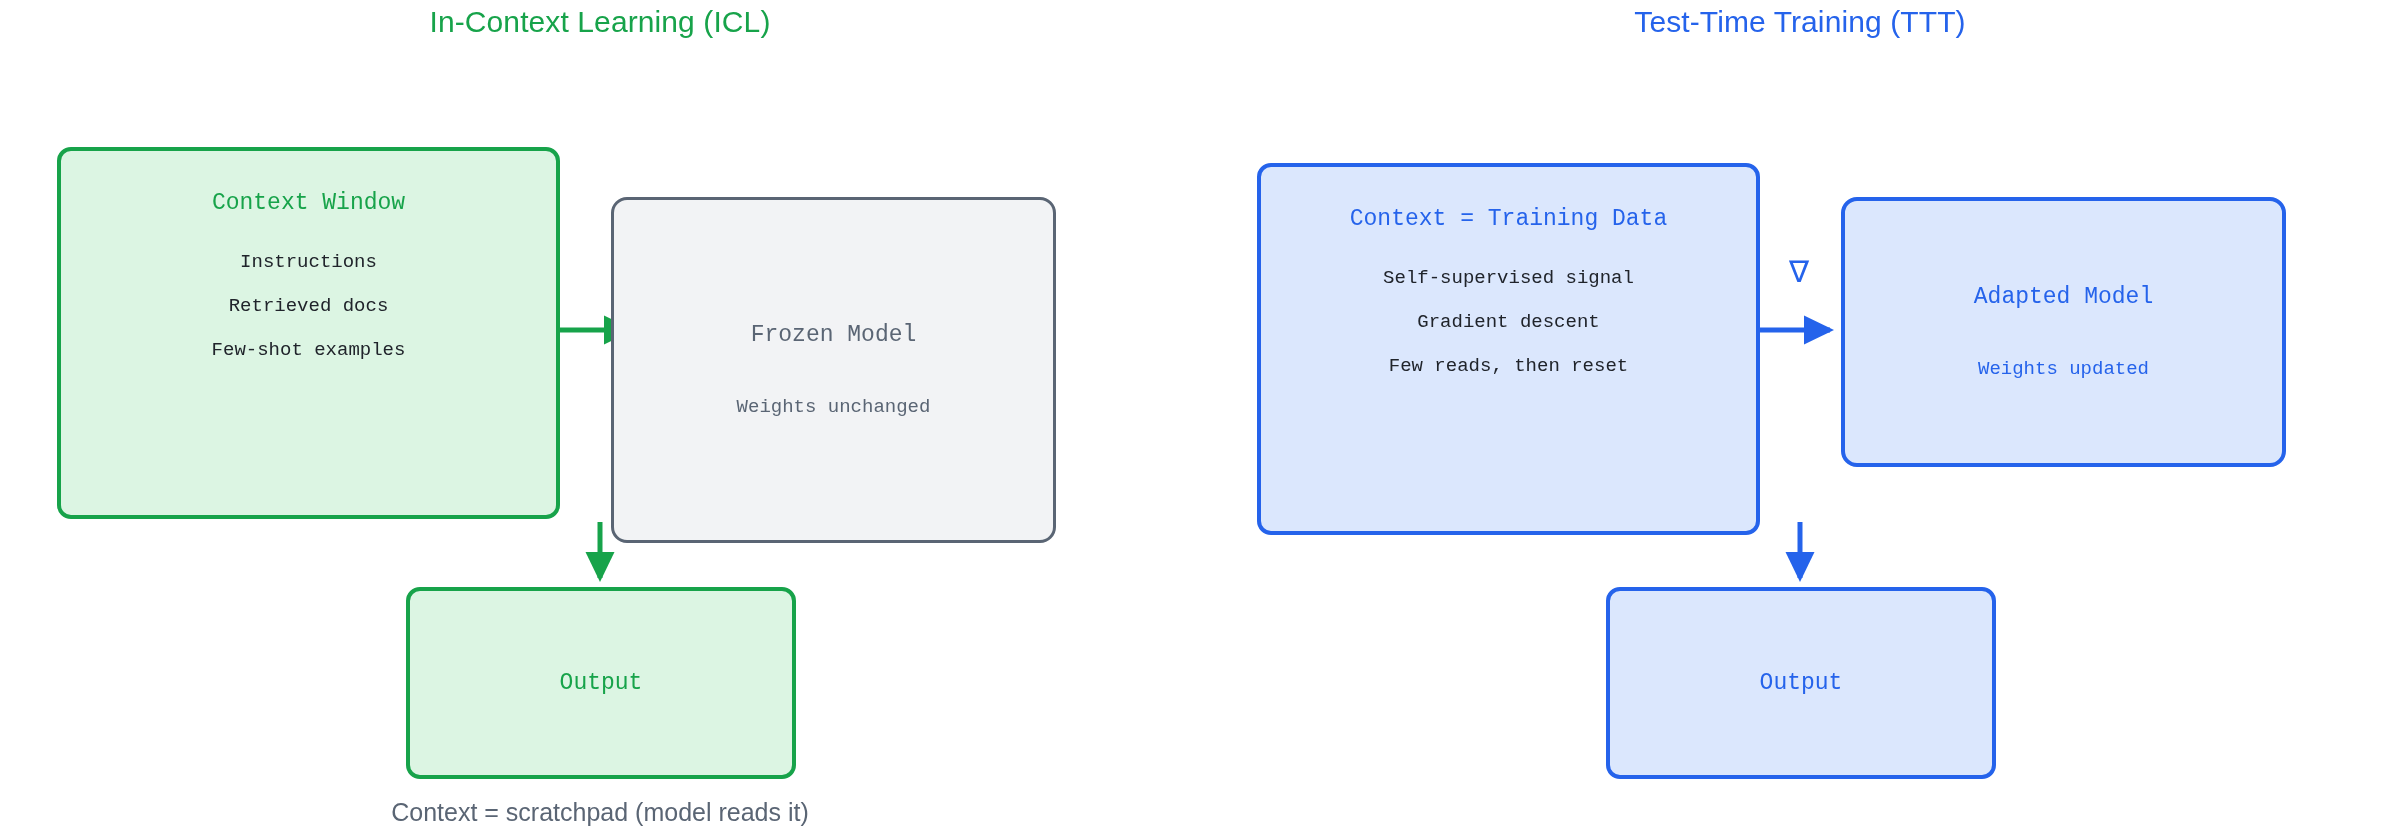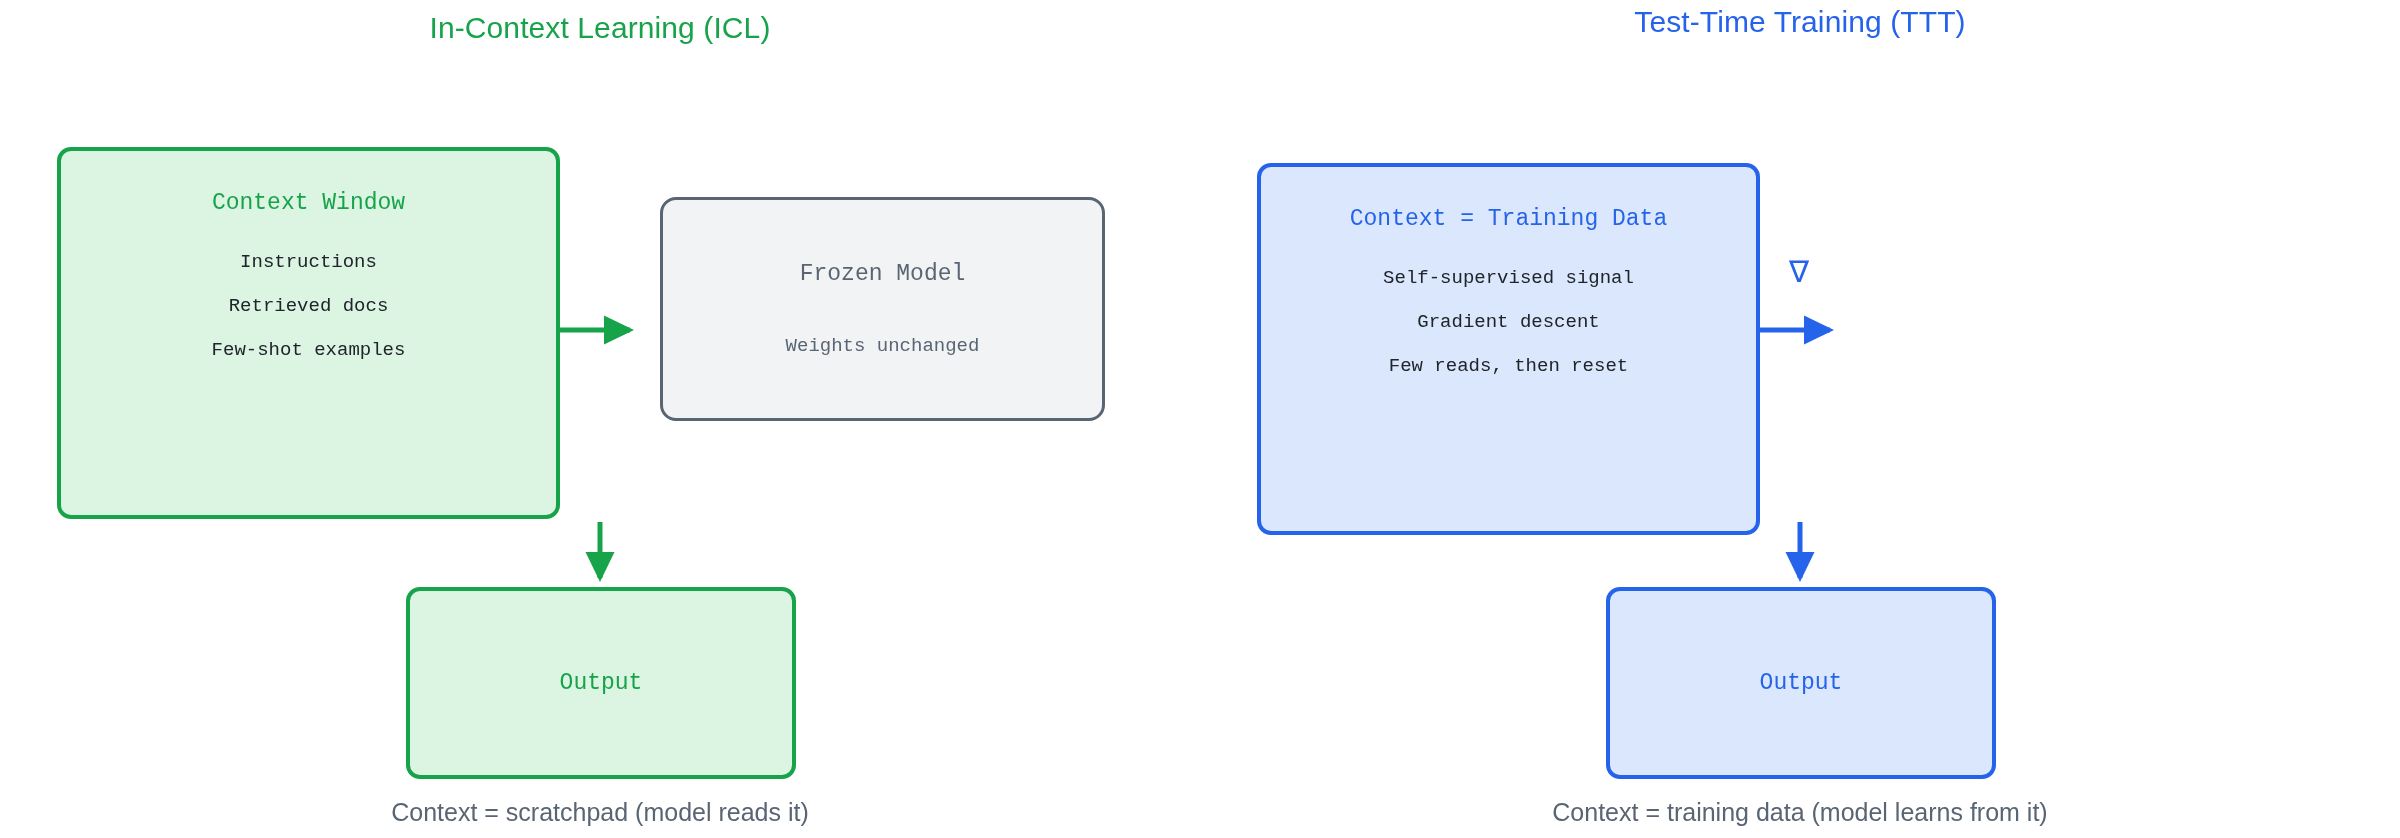--- a/index.html
+++ b/index.html
@@ -27,21 +27,20 @@
     text-align: center;
     font-size: 30px;
     letter-spacing: 0.1px;
     white-space: nowrap;
   }
   #icl-title {
     left: 0px;
     top: 5px;
     width: 1200px;
     color: #17a34a;
-    margin-top: 6px;
   }
   #ttt-title {
     left: 1200px;
     top: 5px;
     width: 1200px;
     color: #2563eb;
   }
 
   
   .box {
@@ -178,21 +177,21 @@
 
   <div class="box box-green ctx-box" style="left:57px; top:147px; width:503px; height:372px;">
     <div class="box-head head-green">Context Window</div>
     <div class="ctx-list">
       <div class="box-line line-dark">Instructions</div>
       <div class="box-line line-dark">Retrieved docs</div>
       <div class="box-line line-dark">Few-shot examples</div>
     </div>
   </div>
 
-  <div class="box box-gray model-box" style="left:660px; top:197px; width:445px; height:224px;">
+  <div class="box box-gray model-box" style="left:611px; top:197px; width:445px; height:346px;">
     <div class="box-head head-gray">Frozen Model</div>
     <div class="box-line line-gray">Weights unchanged</div>
   </div>
 
   <div class="box box-green out-box" style="left:406px; top:587px; width:390px; height:192px;">
     <div class="out-label head-green">Output</div>
   </div>
 
   <div class="caption" style="left:200px; top:798px; width:800px;">Context = scratchpad (model reads it)</div>
 
@@ -202,20 +201,23 @@
     <div class="box-head head-blue">Context = Training Data</div>
     <div class="ctx-list">
       <div class="box-line line-dark">Self-supervised signal</div>
       <div class="box-line line-dark">Gradient descent</div>
       <div class="box-line line-dark">Few reads, then reset</div>
     </div>
   </div>
 
   <div class="nabla" style="left:1789px; top:257px;">∇</div>
 
+  <div class="box box-blue model-box" style="left:1841px; top:197px; width:445px; height:270px; border-radius:16px;">
+    <div class="box-head head-blue">Adapted Model</div>
+    <div class="box-line line-blue">Weights updated</div>
+  </div>
 
   <div class="box box-blue out-box" style="left:1606px; top:587px; width:390px; height:192px;">
     <div class="out-label head-blue">Output</div>
   </div>
 
-  <div class="caption" style="left:1400px; top:798px; width:800px;">Context = training data (model learns from it)</div>
 
 </div>
 
 </body></html>

